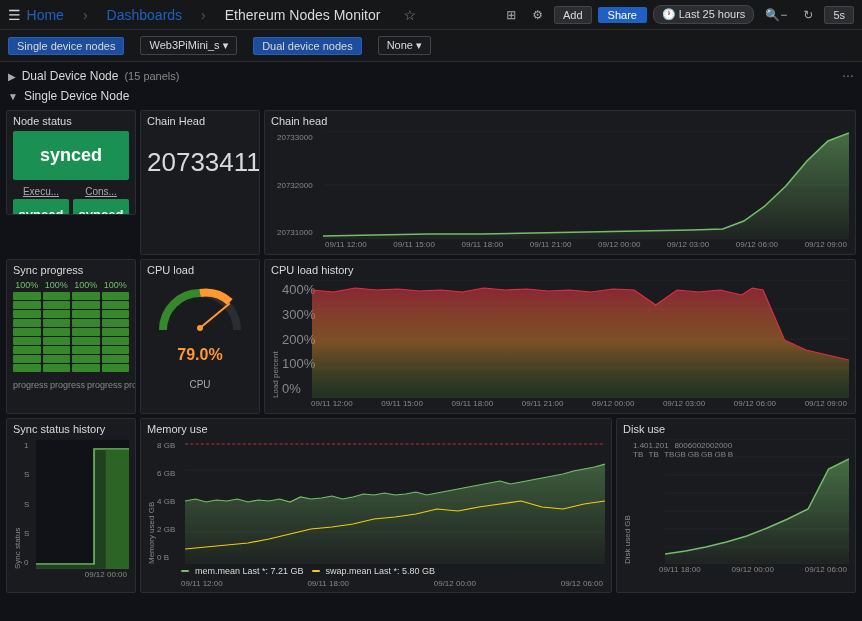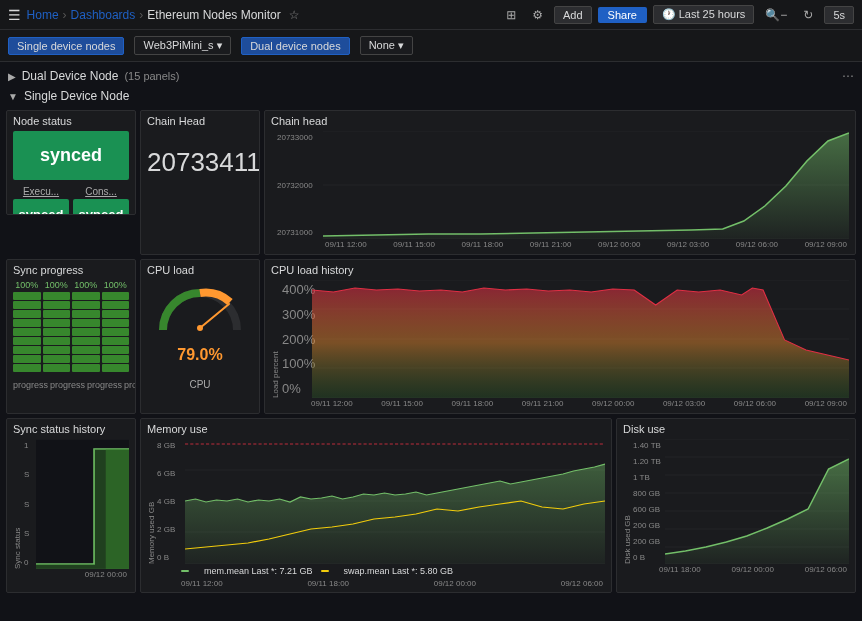--- a/index.html
+++ b/index.html
@@ -18,24 +18,24 @@
       border-bottom: 1px solid #2c2d30;
       height: 30px;
       display: flex;
       align-items: center;
       padding: 0 8px;
       gap: 6px;
     }
     .topbar-breadcrumb {
       display: flex;
       align-items: center;
-      gap: 4px;
+      gap: 19px;
       flex: 1;
       color: #aaa;
-      font-size: 12px;
+      font-size: 14px;
     }
     .topbar-breadcrumb .sep { color: #555; }
     .topbar-breadcrumb .active { color: #d8d9da; }
     .topbar-icon-btn {
       background: none;
       border: none;
       color: #aaa;
       cursor: pointer;
       padding: 2px 5px;
       border-radius: 2px;
@@ -57,33 +57,33 @@
       padding: 2px 10px;
       border-radius: 2px;
       cursor: pointer;
       font-size: 11px;
     }
     .btn-time {
       background: #2c2d30;
       border: 1px solid #444;
       color: #d8d9da;
       padding: 2px 8px;
-      border-radius: 2px;
+      border-radius: 8px;
       cursor: pointer;
       font-size: 11px;
     }
     
     .filterbar {
       background: #161719;
       border-bottom: 1px solid #2c2d30;
       height: 32px;
       display: flex;
       align-items: center;
       padding: 0 8px;
-      gap: 10px;
+      gap: 16px;
     }
     .filter-tag {
       background: #2c2d30;
       border: 1px solid #444;
       border-radius: 2px;
       padding: 2px 8px;
       font-size: 11px;
       cursor: pointer;
       color: #d8d9da;
     }
@@ -241,21 +241,21 @@
       margin-top: -4px;
     }
     .gauge-label { font-size: 10px; color: #aaa; text-align: center; }
     
     .legend {
       display: flex;
       gap: 8px;
       padding: 2px 0;
       font-size: 9px;
     }
-    .legend-item { display: flex; align-items: center; gap: 15px; }
+    .legend-item { display: flex; align-items: center; gap: 6px; }
     .legend-dot { width: 8px; height: 2px; border-radius: 1px; }
     
     .y-labels {
       position: absolute;
       left: 2px;
       top: 18px;
       bottom: 20px;
       display: flex;
       flex-direction: column;
       justify-content: space-between;
@@ -586,21 +586,21 @@
         <span>09/11 18:00</span>
         <span>09/12 00:00</span>
         <span>09/12 06:00</span>
       </div>
     </div>
 
     <div class="panel panel-disk" style="height:175px;width:240px;flex-shrink:0;">
       <div class="panel-title">Disk use</div>
       <div style="display:flex;height:125px;">
         <div style="writing-mode:vertical-rl;transform:rotate(180deg);font-size:8px;color:#888;margin-right:1px;flex-shrink:0;">Disk used GB</div>
-        <div style="width:32px;flex-shrink:0;display:flex;flex-direction:column;justify-content:space-between;font-size:8px;color:#888;padding:2px 0;">
+        <div style="width:32px;flex-shrink:0;display:flex;flex-direction:row;justify-content:space-between;font-size:8px;color:#888;padding:2px 0;">
           <span>1.40 TB</span>
           <span>1.20 TB</span>
           <span>1 TB</span>
           <span>800 GB</span>
           <span>600 GB</span>
           <span>200 GB</span>
           <span>200 GB</span>
           <span>0 B</span>
         </div>
         <svg viewBox="0 0 180 125" preserveAspectRatio="none" style="flex:1;height:125px;">

